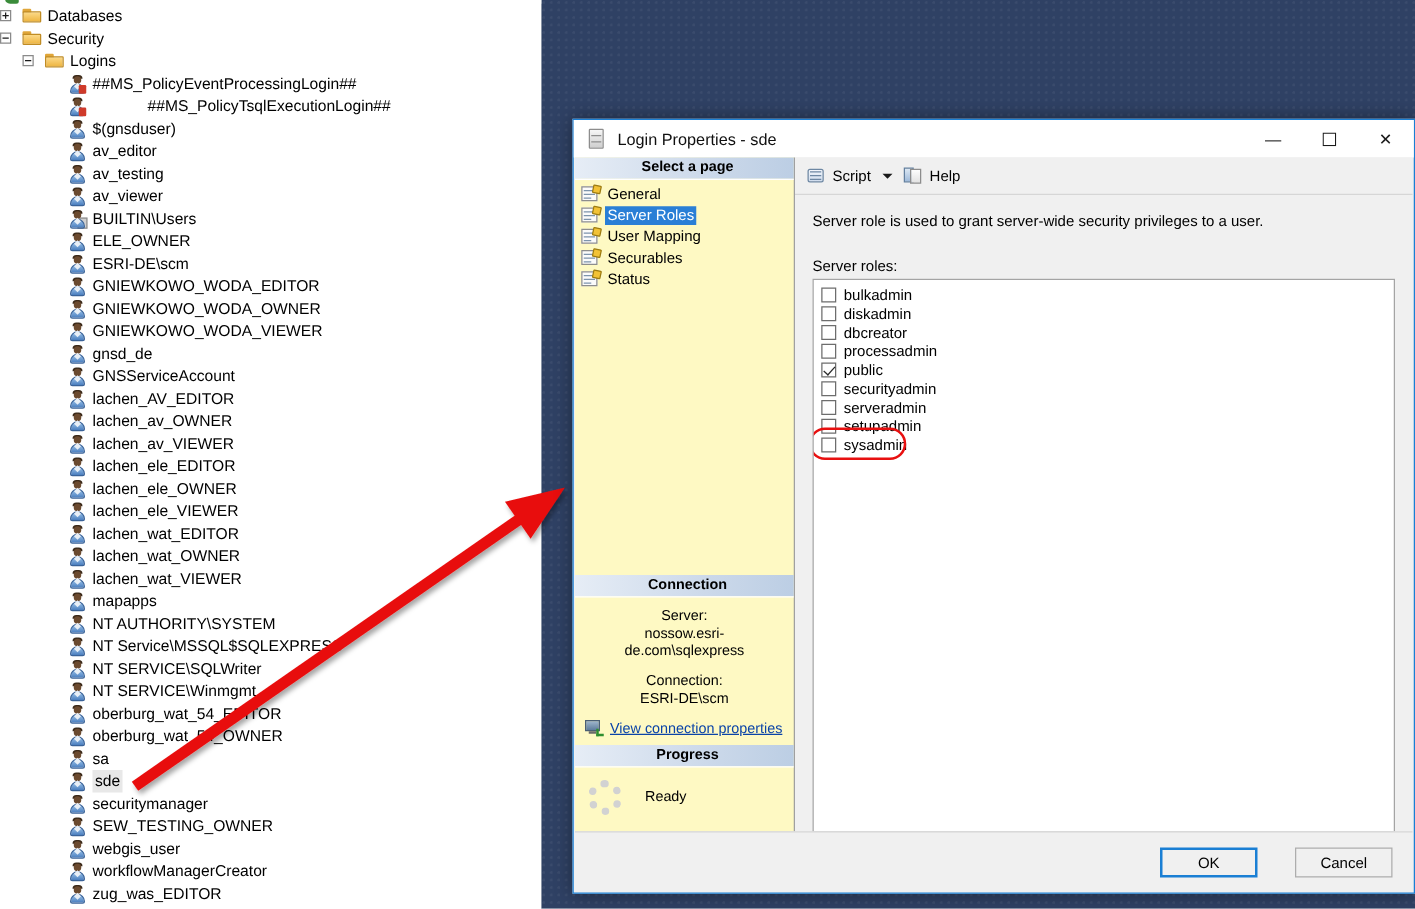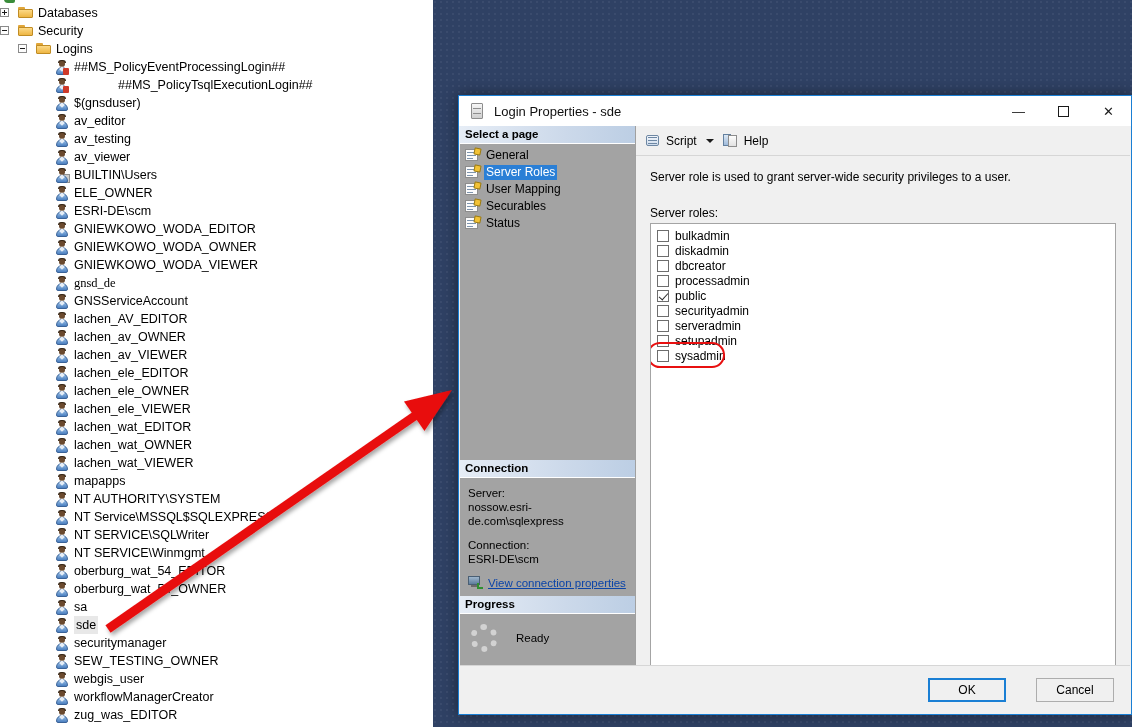--- a/index.html
+++ b/index.html
@@ -167,23 +167,23 @@
     font-size: 13px; color: #1a1a1a;
   }
 
   .dlg-body {
     position: absolute; left: 1px; top: 30px; right: 1px; bottom: 48px;
     display: flex;
   }
   
   .pagecol {
     width: 175px; flex: 0 0 175px;
-    background: #a3a3a3;
+    background: #fef9c3;
     border-right: 1px solid #a0a0a0;
-    display: flex; flex-direction: column;
+    display: flex; flex-direction: column; text-align: center;
   }
   .section-hdr {
     height: 17px; line-height: 17px;
     padding-left: 5px;
     font-weight: bold; font-size: 11.5px;
     background: linear-gradient(to right, #e6edf6 0%, #ccd9ea 60%, #bccee4 100%);
     border-bottom: 1px solid #ffffff;
     color: #000;
   }
   .pagelist { padding: 3px 0 0 5px; flex: 0 0 auto; }
@@ -517,21 +517,21 @@
         </div>
         <div class="node" style="top: 256px; left: 54px;">
           <span class="ico-user">
             <span class="hair"></span>
             <span class="head"></span>
             <span class="body"></span>
             <span class="collar"></span>
           </span>
           <span class="lbl">GNIEWKOWO_WODA_VIEWER</span>
         </div>
-        <div class="node" style="top: 274px; left: 54px; font-family: Liberation Serif, serif;">
+        <div class="node" style="top: 274px; left: 54px;">
           <span class="ico-user">
             <span class="hair"></span>
             <span class="head"></span>
             <span class="body"></span>
             <span class="collar"></span>
           </span>
           <span class="lbl">gnsd_de</span>
         </div>
         <div class="node" style="top: 292px; left: 54px;">
           <span class="ico-user">

